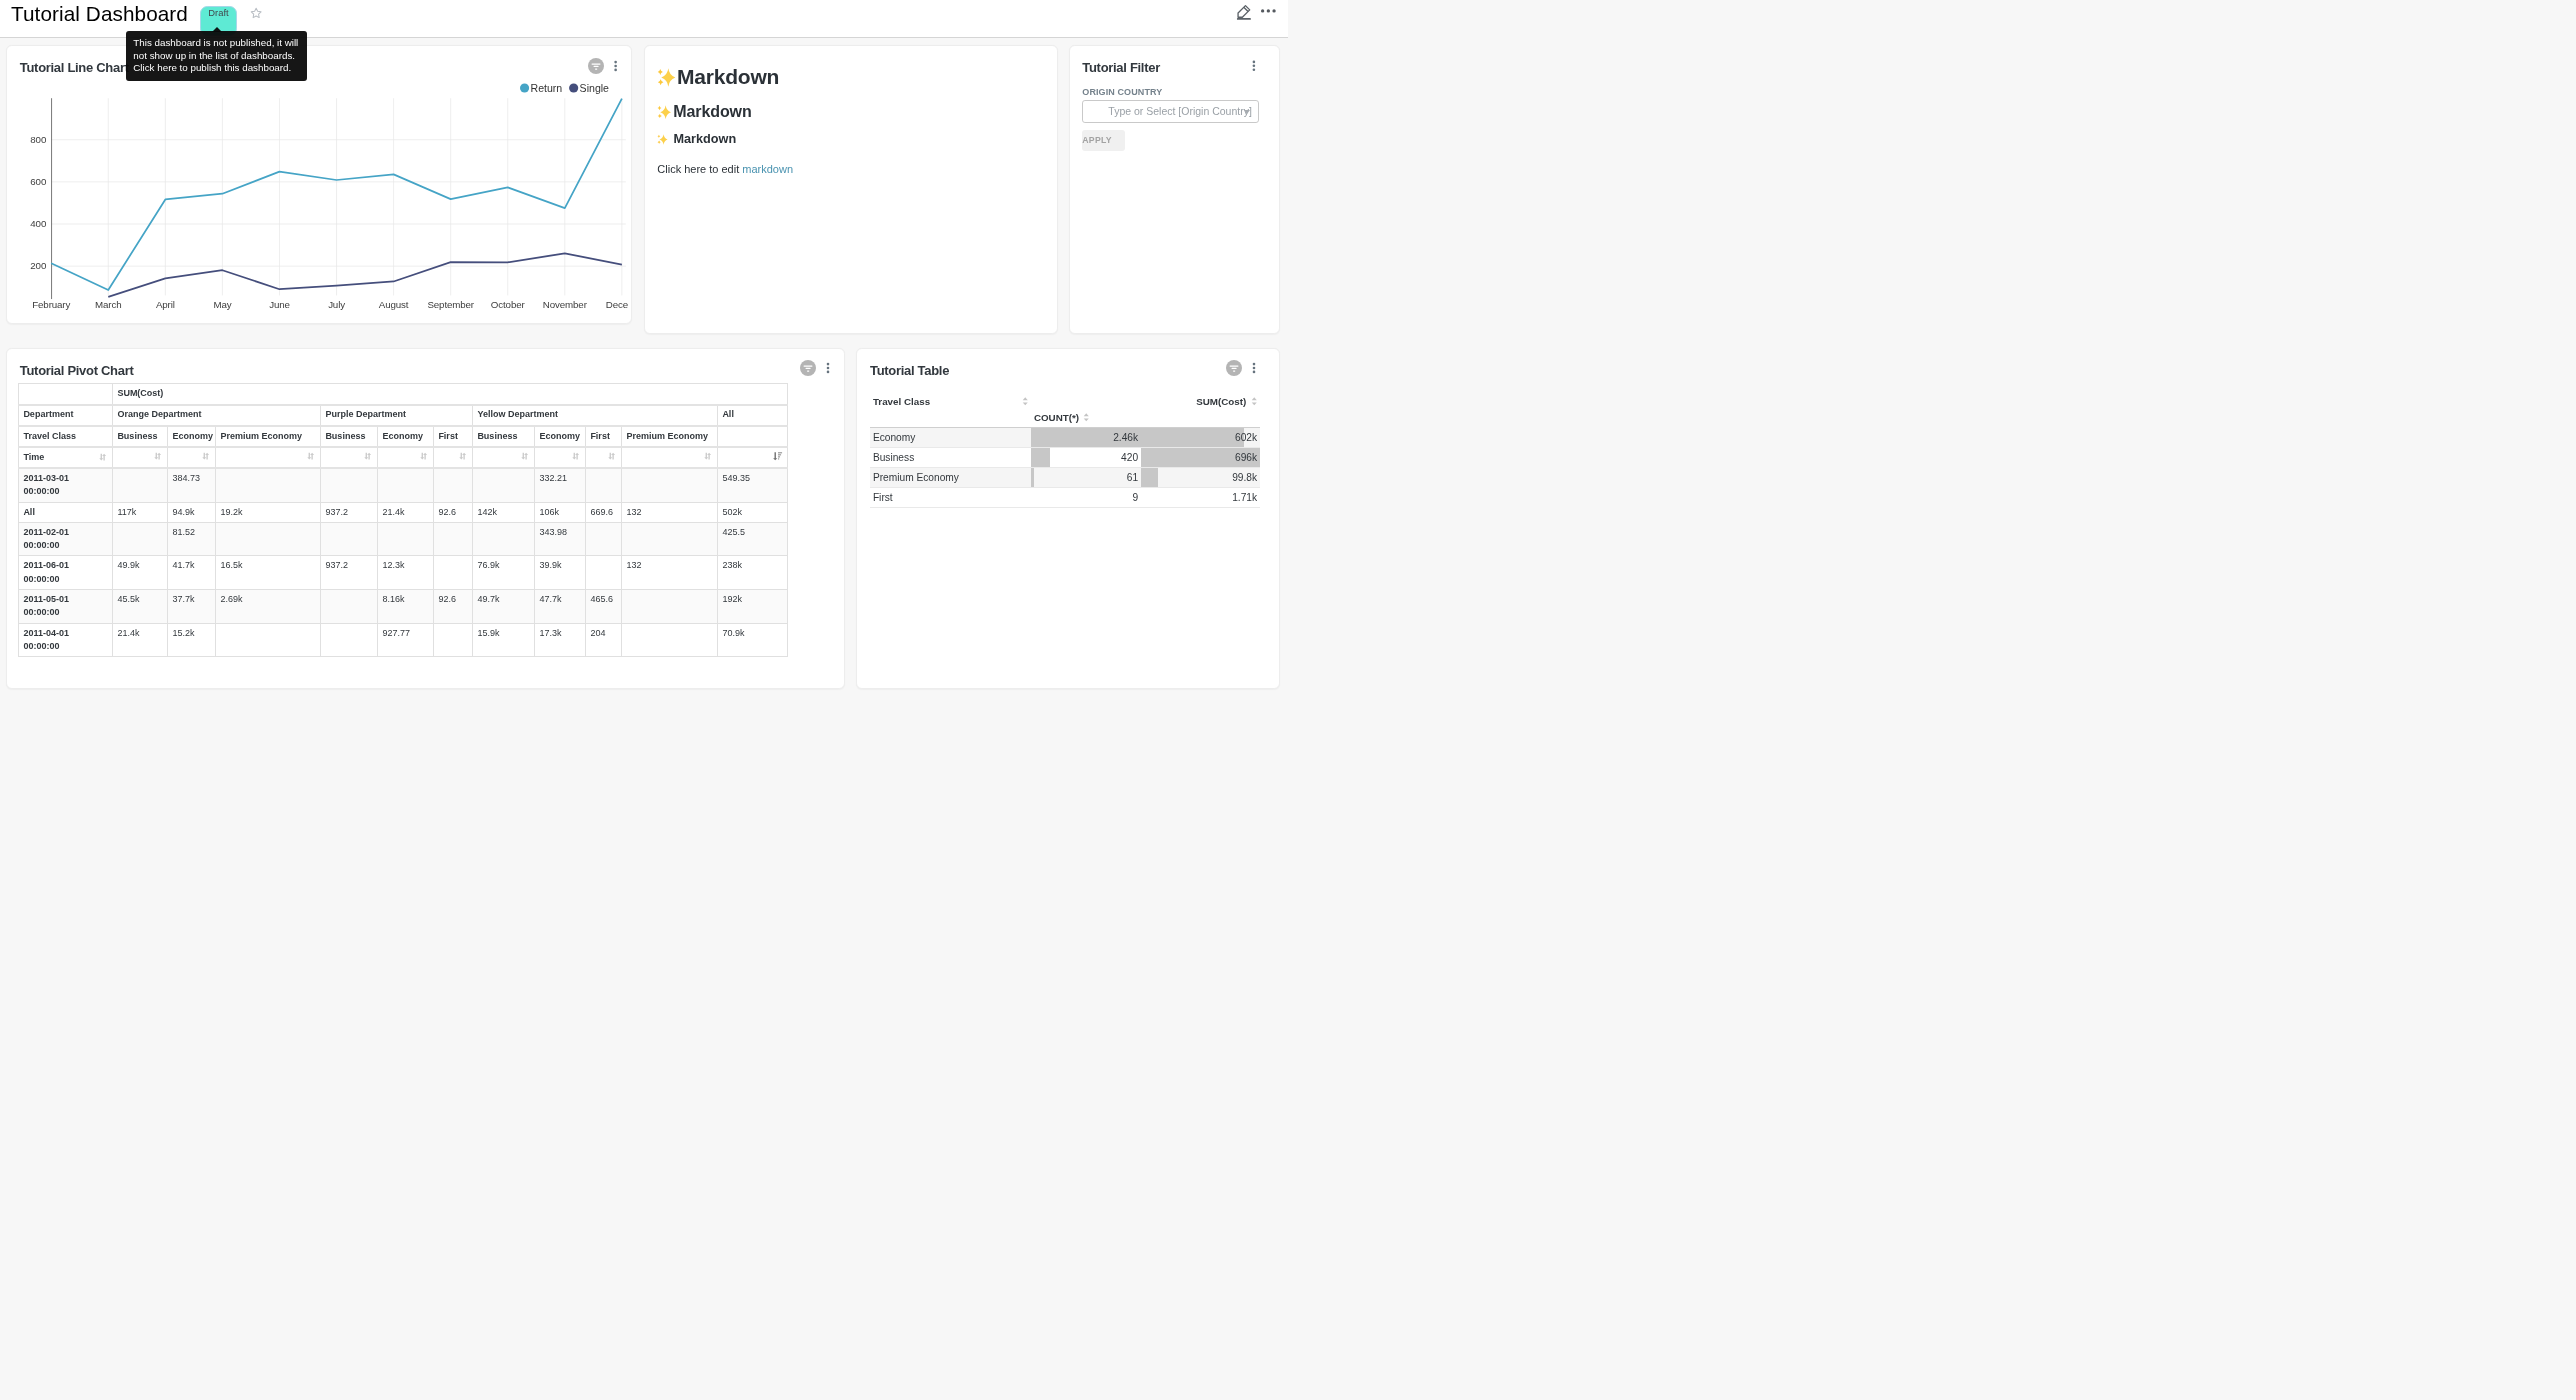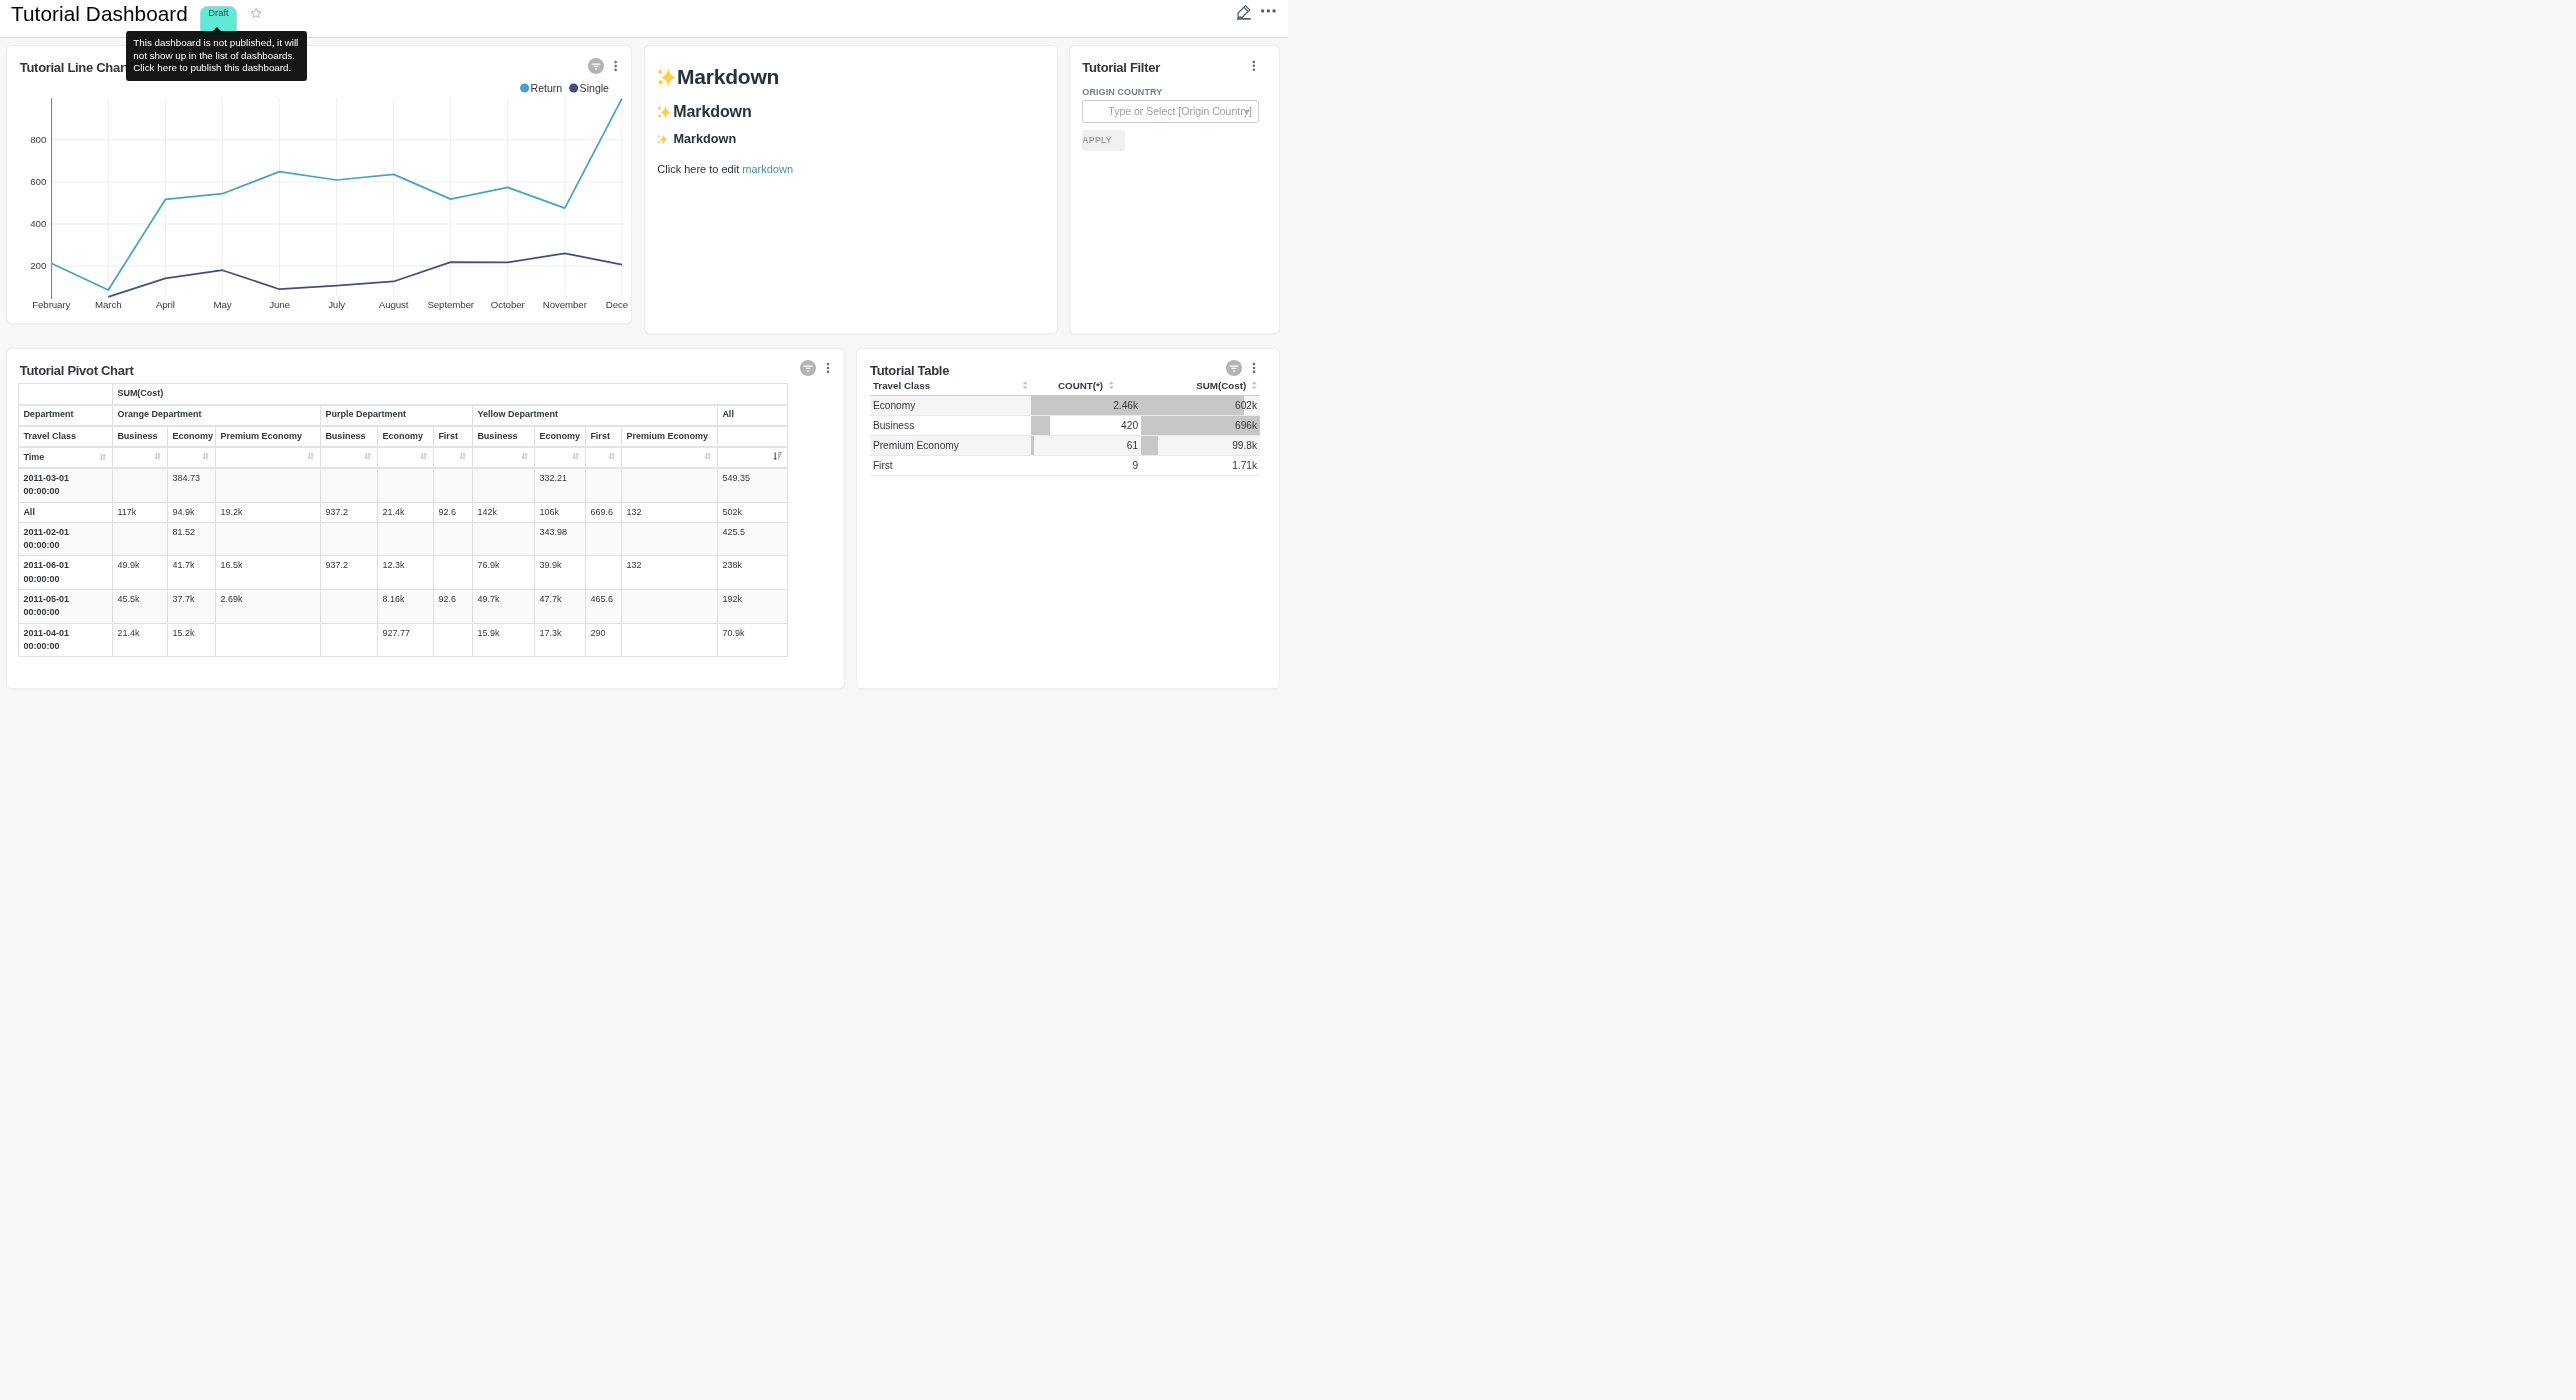--- a/index.html
+++ b/index.html
@@ -441,21 +441,21 @@
           <tr>
               <th class="lbl">2011-04-01<br>00:00:00</th>
               <td>21.4k</td>
               <td>15.2k</td>
               <td></td>
               <td></td>
               <td>927.77</td>
               <td></td>
               <td>15.9k</td>
               <td>17.3k</td>
-              <td>290</td>
+              <td>204</td>
               <td></td>
               <td>70.9k</td>
             </tr>
         </tbody>
       </table>
     </div>
   </div>
 
   <div class="card" id="card5" style="left:856px; top:348px; width:424px; height:341px;">
     <div class="ctitle" style="left:13px; top:13.8px;">Tutorial Table</div>
@@ -479,21 +479,21 @@
           </colgroup>
         <thead>
           <tr>
             <th>
                 <span class="th-in" style="justify-content:space-between;">Travel Class <svg class="udic" width="6.5" height="8.7" viewBox="0 0 9 12">
                     <path fill="#c4c4c4" d="M4.5 0.5 8 4.5H1z"></path>
                     <path fill="#c4c4c4" d="M4.5 11.5 1 7.5h7z"></path>
                   </svg></span>
               </th>
             <th>
-                <span class="th-in" style="justify-content:center;">COUNT(*) <svg class="udic" width="6.5" height="8.7" viewBox="0 0 9 12">
+                <span class="th-in" style="justify-content:flex-start;margin-top:32px;">COUNT(*) <svg class="udic" width="6.5" height="8.7" viewBox="0 0 9 12">
                     <path fill="#c4c4c4" d="M4.5 0.5 8 4.5H1z"></path>
                     <path fill="#c4c4c4" d="M4.5 11.5 1 7.5h7z"></path>
                   </svg></span>
               </th>
             <th>
                 <span class="th-in" style="justify-content:flex-end;">SUM(Cost) <svg class="udic" width="6.5" height="8.7" viewBox="0 0 9 12">
                     <path fill="#c4c4c4" d="M4.5 0.5 8 4.5H1z"></path>
                     <path fill="#c4c4c4" d="M4.5 11.5 1 7.5h7z"></path>
                   </svg></span>
               </th>

